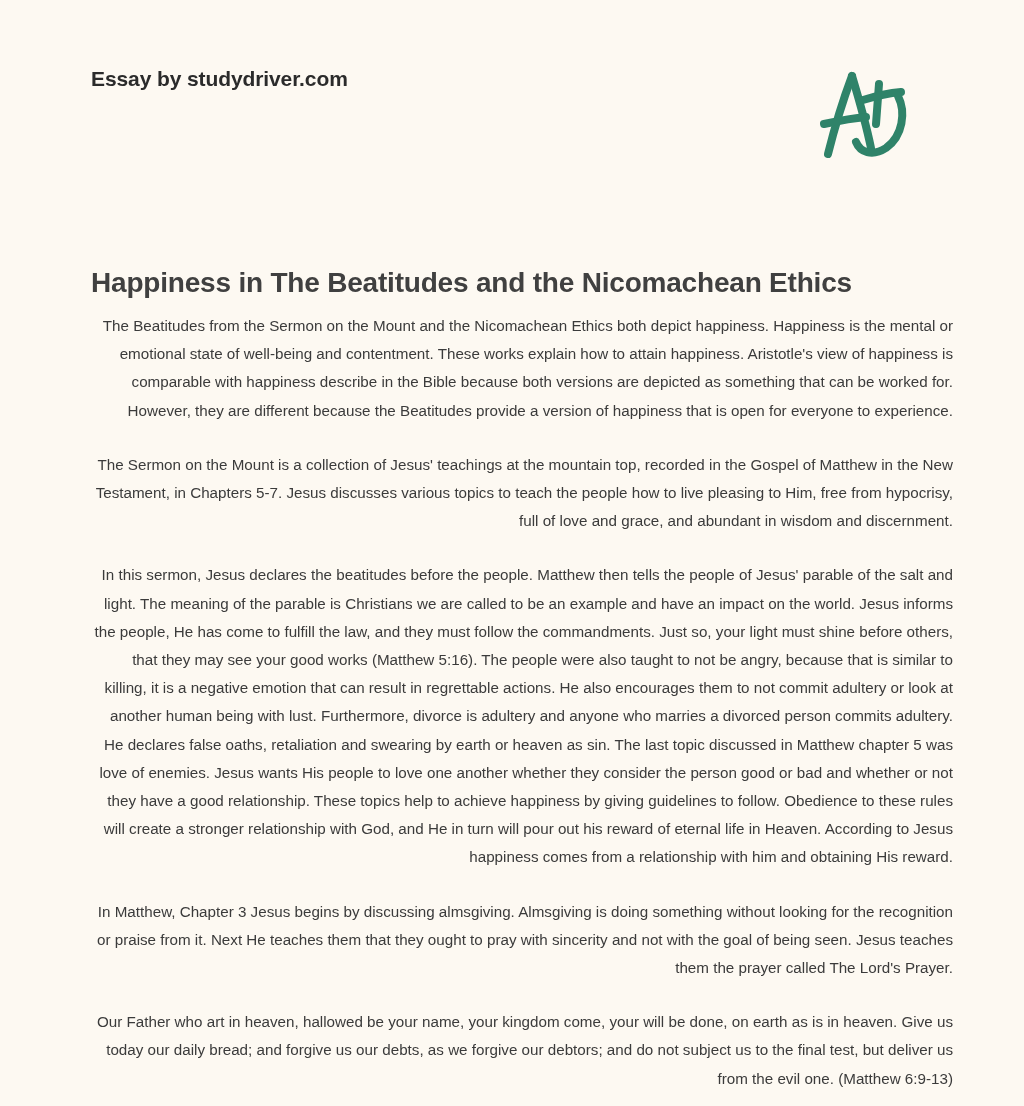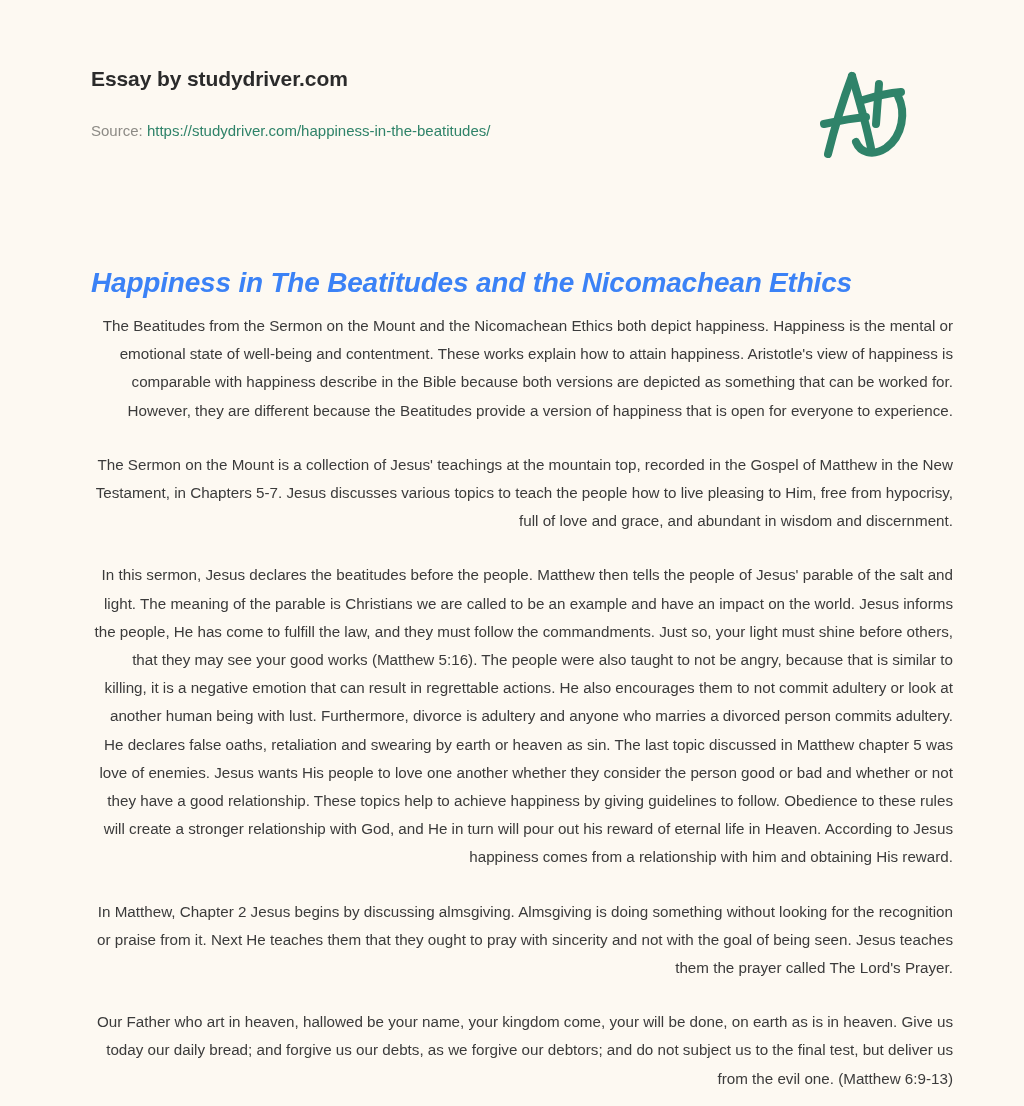--- a/index.html
+++ b/index.html
@@ -76,24 +76,23 @@
   }
 
   
   .doc-title {
     position: absolute;
     left: 91px;
     top: 246px;
     width: 880px;
     font-size: 28px;
     font-weight: bold;
-    color: #3b82f6;
+    color: #404040;
     letter-spacing: -0.2px;
     line-height: 36px;
-    font-style: italic;
   }
 
   
   .doc-body {
     position: absolute;
     left: 91px;
     top: 312px;
     width: 862px;
   }
   .doc-body p {
@@ -109,24 +108,20 @@
 </style>
 </head>
 <body>
 
 <div class="page">
 
   <div class="doc-header">
 
     <div class="byline">Essay by studydriver.com</div>
 
-    <div class="source-line">
-      <span class="source-label">Source:</span>
-      <a class="source-url" href="#">https://studydriver.com/happiness-in-the-beatitudes/</a>
-    </div>
 
     <div class="logo">
       <svg viewBox="0 0 110 110" xmlns="http://www.w3.org/2000/svg">
         <g fill="none" stroke="#2f8369" stroke-linecap="round" stroke-linejoin="round">
 
           <path d="M44 14 C 38 30, 28 60, 20 92" stroke-width="8"></path>
 
           <path d="M44 14 C 50 34, 58 62, 63 86" stroke-width="8"></path>
 
           <path d="M16 62 C 30 59, 46 56, 58 55" stroke-width="8"></path>
@@ -141,18 +136,18 @@
     </div>
 
   </div>
 
   <h1 class="doc-title">Happiness in The Beatitudes and the Nicomachean Ethics</h1>
 
   <div class="doc-body">
     <p>The Beatitudes from the Sermon on the Mount and the Nicomachean Ethics both depict happiness. Happiness is the mental or emotional state of well-being and contentment. These works explain how to attain happiness. Aristotle's view of happiness is comparable with happiness describe in the Bible because both versions are depicted as something that can be worked for. However, they are different because the Beatitudes provide a version of happiness that is open for everyone to experience.</p>
     <p>The Sermon on the Mount is a collection of Jesus' teachings at the mountain top, recorded in the Gospel of Matthew in the New Testament, in Chapters 5-7. Jesus discusses various topics to teach the people how to live pleasing to Him, free from hypocrisy, full of love and grace, and abundant in wisdom and discernment.</p>
     <p>In this sermon, Jesus declares the beatitudes before the people. Matthew then tells the people of Jesus' parable of the salt and light. The meaning of the parable is Christians we are called to be an example and have an impact on the world. Jesus informs the people, He has come to fulfill the law, and they must follow the commandments. Just so, your light must shine before others, that they may see your good works (Matthew 5:16). The people were also taught to not be angry, because that is similar to killing, it is a negative emotion that can result in regrettable actions. He also encourages them to not commit adultery or look at another human being with lust. Furthermore, divorce is adultery and anyone who marries a divorced person commits adultery. He declares false oaths, retaliation and swearing by earth or heaven as sin. The last topic discussed in Matthew chapter 5 was love of enemies. Jesus wants His people to love one another whether they consider the person good or bad and whether or not they have a good relationship. These topics help to achieve happiness by giving guidelines to follow. Obedience to these rules will create a stronger relationship with God, and He in turn will pour out his reward of eternal life in Heaven. According to Jesus happiness comes from a relationship with him and obtaining His reward.</p>
-    <p>In Matthew, Chapter 2 Jesus begins by discussing almsgiving. Almsgiving is doing something without looking for the recognition or praise from it. Next He teaches them that they ought to pray with sincerity and not with the goal of being seen. Jesus teaches them the prayer called The Lord's Prayer.</p>
+    <p>In Matthew, Chapter 3 Jesus begins by discussing almsgiving. Almsgiving is doing something without looking for the recognition or praise from it. Next He teaches them that they ought to pray with sincerity and not with the goal of being seen. Jesus teaches them the prayer called The Lord's Prayer.</p>
     <p>Our Father who art in heaven, hallowed be your name, your kingdom come, your will be done, on earth as is in heaven. Give us today our daily bread; and forgive us our debts, as we forgive our debtors; and do not subject us to the final test, but deliver us from the evil one. (Matthew 6:9-13)</p>
 
   </div>
 
 </div>
 
 </body></html>

